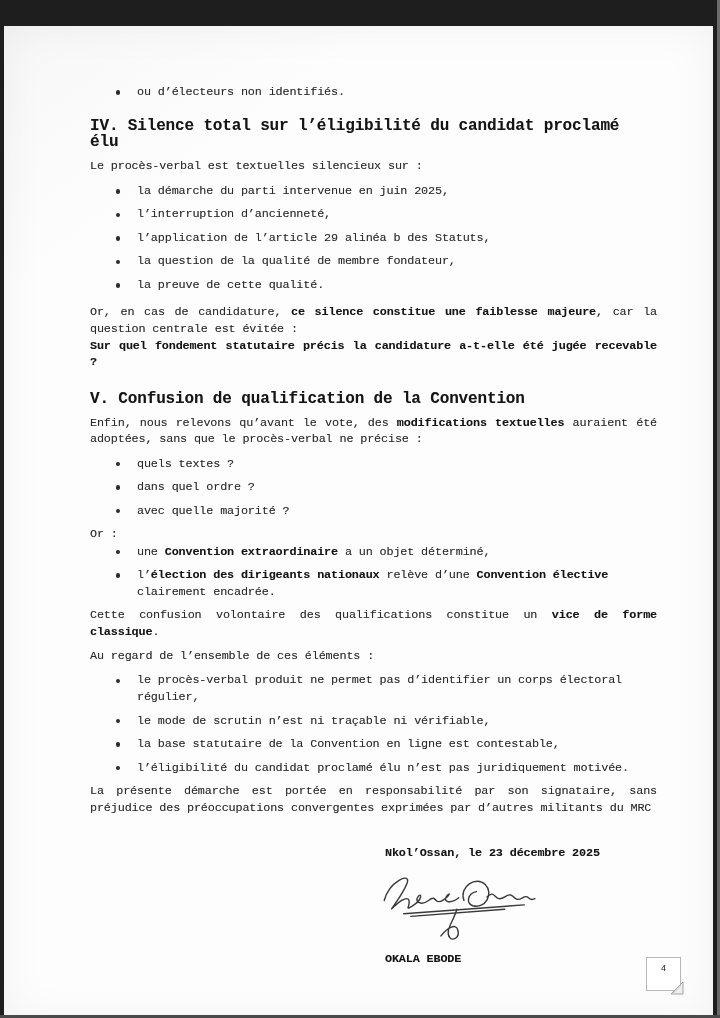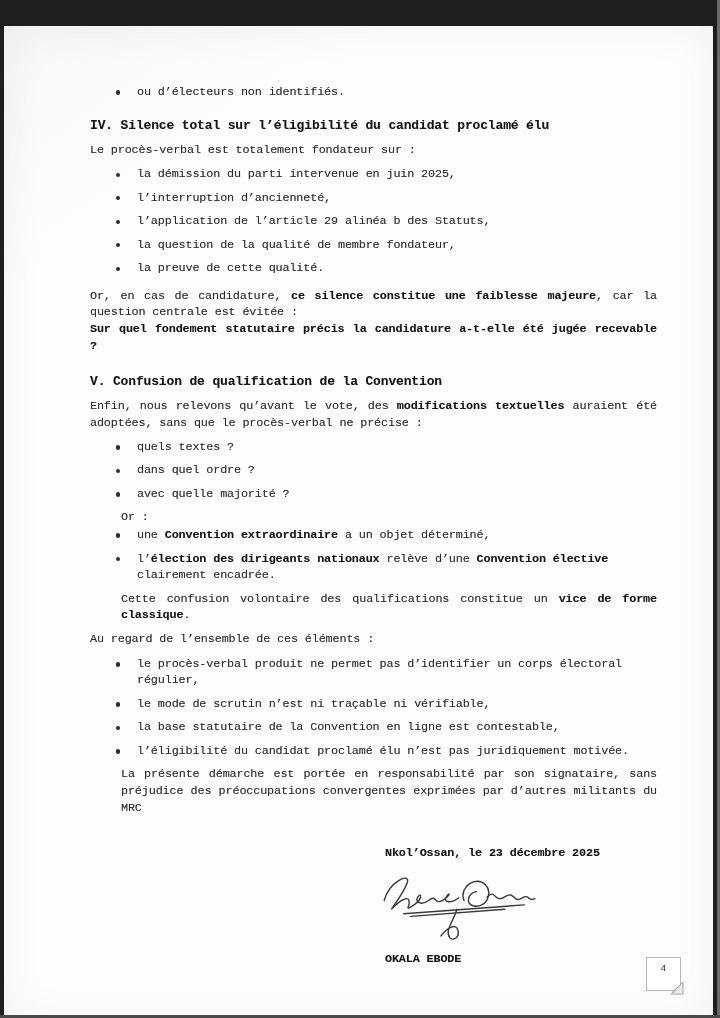--- a/index.html
+++ b/index.html
@@ -17,32 +17,32 @@
     font-family:Liberation Mono, monospace;
   }
   .content{
     position:absolute;left:86px;top:58px;width:567px;
     color:#2b2b2b;font-size:11.8px;line-height:16.6px;
     letter-spacing:-0.15px;text-align:justify;
     text-shadow:0 0 0.4px rgba(40,40,40,0.35);
   }
   .content p{margin:7.5px 0;}
   .content h3{
-    font-size:13px;margin:17px 0 7.5px;color:#151515;
+    font-size:16px;margin:17px 0 7.5px;color:#151515;
     font-weight:bold;text-align:left;
   }
   b{color:#151515;}
   ul{list-style:none;margin:8px 0 3px;padding:0;text-align:left;}
   ul.tight{margin-top:1px;}
   li{position:relative;padding-left:47px;margin-bottom:6.9px;}
   li::before{
     content:"";position:absolute;left:26px;top:6.4px;
     width:4.3px;height:4.3px;border-radius:50%;background:#2b2b2b;
   }
-  p.tight-above{margin-top:1px;margin-left:31px;}
+  p.tight-above{margin-top:1px;}
   .sig-block{margin-top:29px;margin-left:295px;text-align:left;}
   .place-date{font-weight:bold;color:#151515;}
   .signature{margin:3px 0 3px -14px;}
   .signatory{font-weight:bold;color:#151515;}
   .pagebox{
     position:absolute;left:646px;top:957px;width:35px;height:34px;
     background:#ffffff;border:1px solid #b8b8b8;box-sizing:border-box;
   }
   .pagebox .num{
     font-size:9px;line-height:9px;color:#222;text-align:center;margin-top:6px;
@@ -56,24 +56,24 @@
 <div class="page">
   <div class="content">
 
     <ul style="margin:0 0 8px;">
       <li style="margin-bottom:0;">ou d’électeurs non identifiés.</li>
     </ul>
 
 
     <h3>IV. Silence total sur l’éligibilité du candidat proclamé élu</h3>
 
-    <p>Le procès-verbal est totalement fondateur sur :</p>
+    <p>Le procès-verbal est textuelles silencieux sur :</p>
 
     <ul>
-      <li>la démission du parti intervenue en juin 2025,</li>
+      <li>la démarche du parti intervenue en juin 2025,</li>
       <li>l’interruption d’ancienneté,</li>
       <li>l’application de l’article 29 alinéa b des Statuts,</li>
       <li>la question de la qualité de membre fondateur,</li>
       <li>la preuve de cette qualité.</li>
     </ul>
 
     <p style="margin-top:11px;"><span>Or, en cas de candidature, </span><b>ce silence constitue une faiblesse majeure</b><span>, car la question centrale est évitée :</span><br><b>Sur quel fondement statutaire précis la candidature a-t-elle été jugée recevable ?</b></p>
 
     <h3 style="margin-top:20px;">V. Confusion de qualification de la Convention</h3>
 

